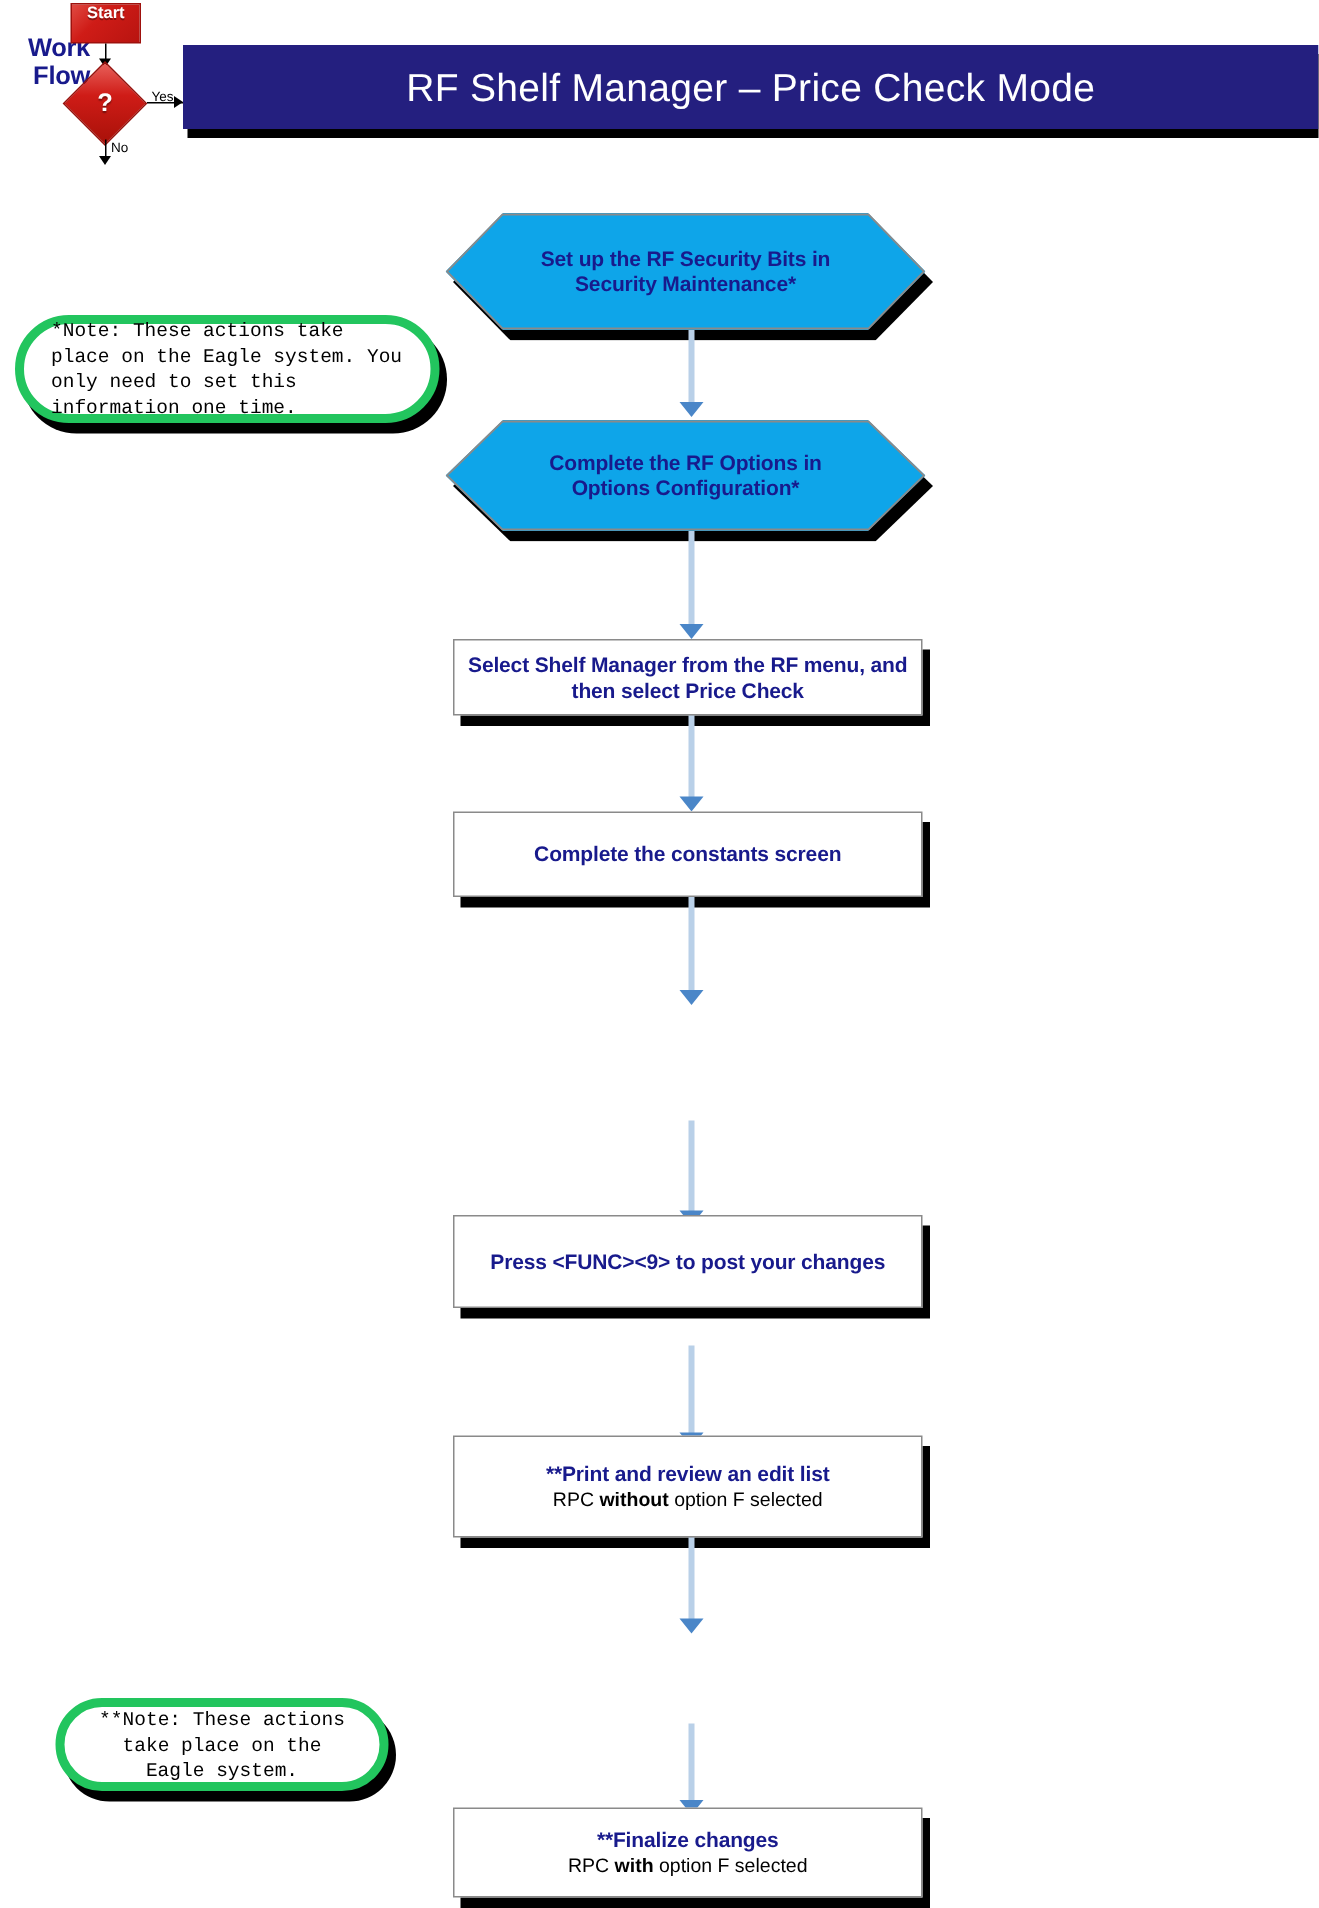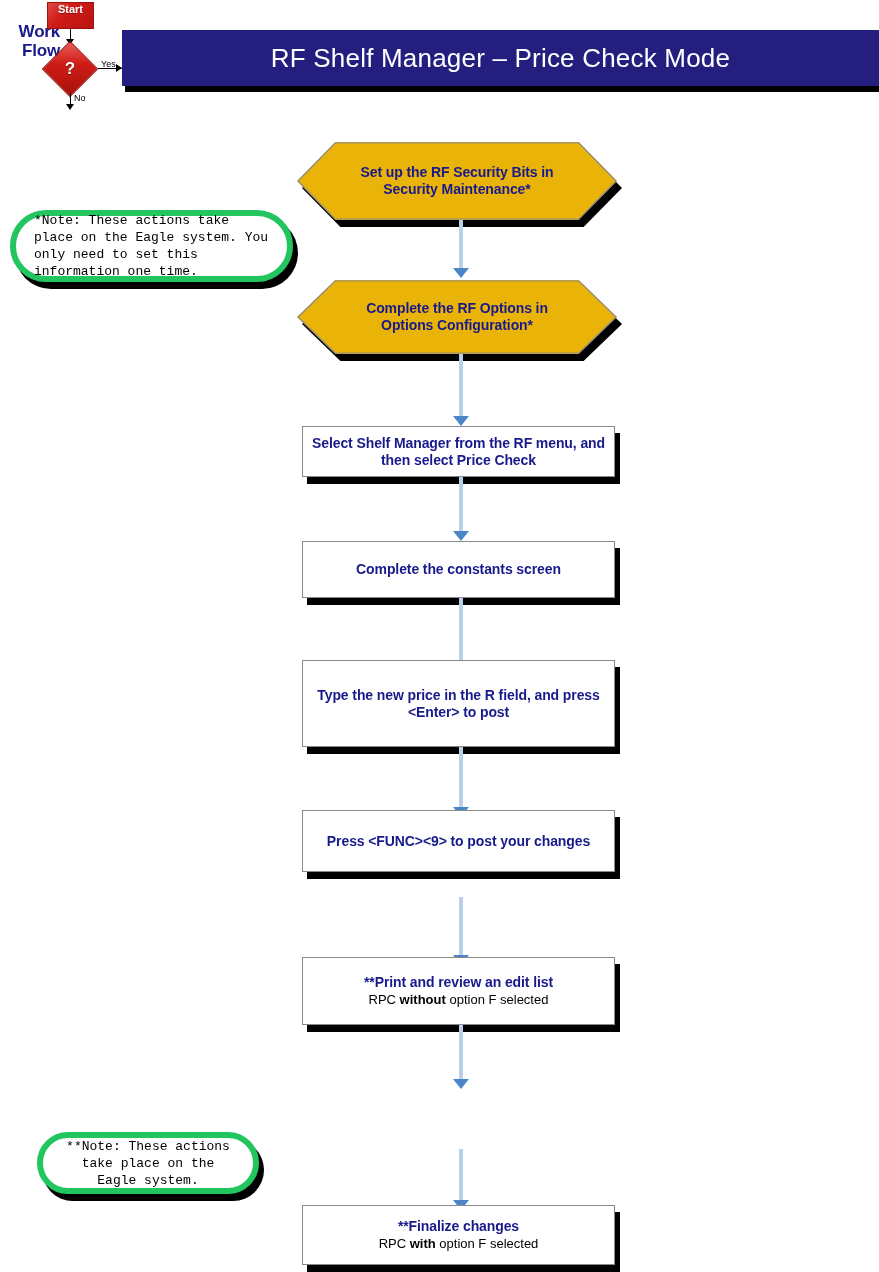--- a/index.html
+++ b/index.html
@@ -151,21 +151,21 @@
   }
   .line2 b { font-weight: bold; }
 
   
   .hex .shadow,
   .hex .body {
     clip-path: polygon(12% 0%, 88% 0%, 100% 50%, 88% 100%, 12% 100%, 0% 50%);
     border: none;
   }
   .hex .body {
-    background: #eab308;
+    background: #0ea5e9;
     border: none;
     box-shadow: none;
   }
   .hex .outline {
     position: absolute;
     left: 0; top: 0;
     width: 100%; height: 100%;
     pointer-events: none;
   }
   .hex .outline svg { display: block; width: 100%; height: 100%; }
@@ -319,26 +319,20 @@
   <div class="node" style="left:302px; top:541px; width:313px; height:57px;">
     <div class="shadow"></div>
     <div class="body">
       <div class="line1" style="padding:0 12px;">Complete the constants screen</div>
     </div>
   </div>
 
   <div class="conn" style="left:459px; top:598px; height:66px;"></div>
   <div class="arrowhead" style="left:453px; top:660px;"></div>
 
-  <div class="node" style="left:302px; top:660px; width:313px; height:87px;">
-    <div class="shadow"></div>
-    <div class="body">
-      <div class="line1" style="padding:0 14px;">Type the new price in the R field, and press &lt;Enter&gt; to post</div>
-    </div>
-  </div>
 
   <div class="conn" style="left:459px; top:747px; height:64px;"></div>
   <div class="arrowhead" style="left:453px; top:807px;"></div>
 
   <div class="node" style="left:302px; top:810px; width:313px; height:62px;">
     <div class="shadow"></div>
     <div class="body">
       <div class="line1" style="padding:0 8px;">Press &lt;FUNC&gt;&lt;9&gt; to post your changes</div>
     </div>
   </div>

